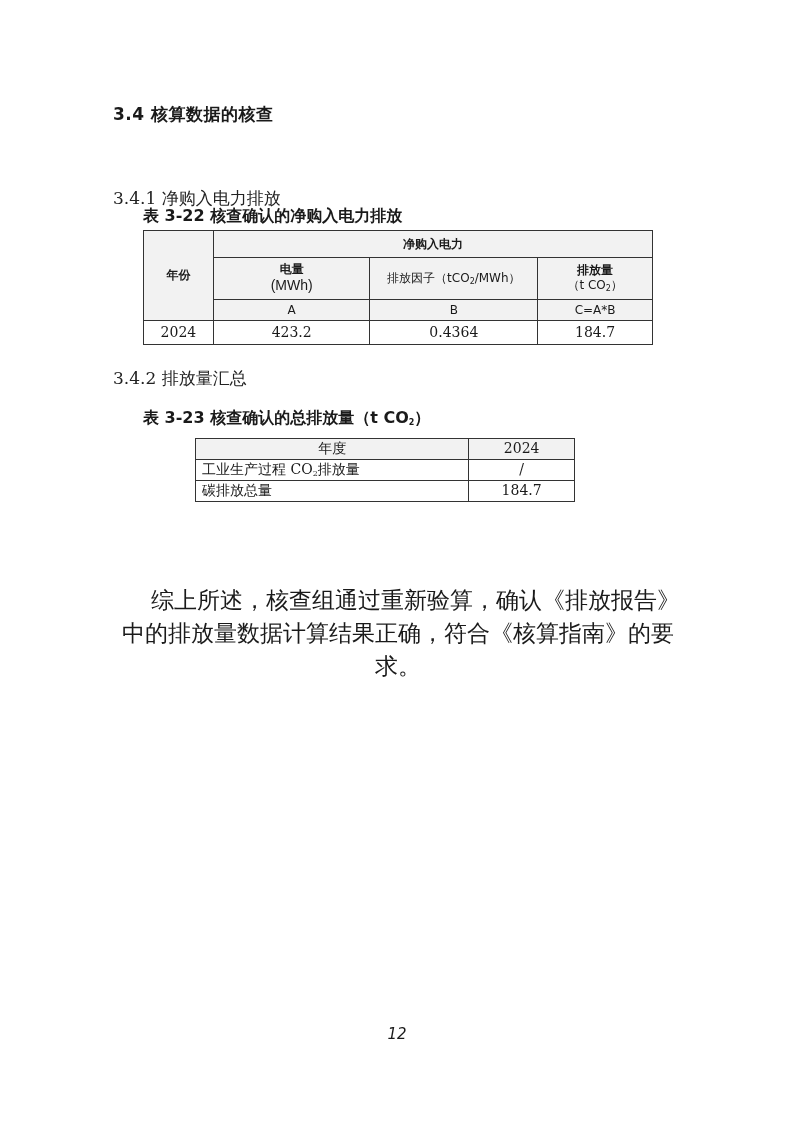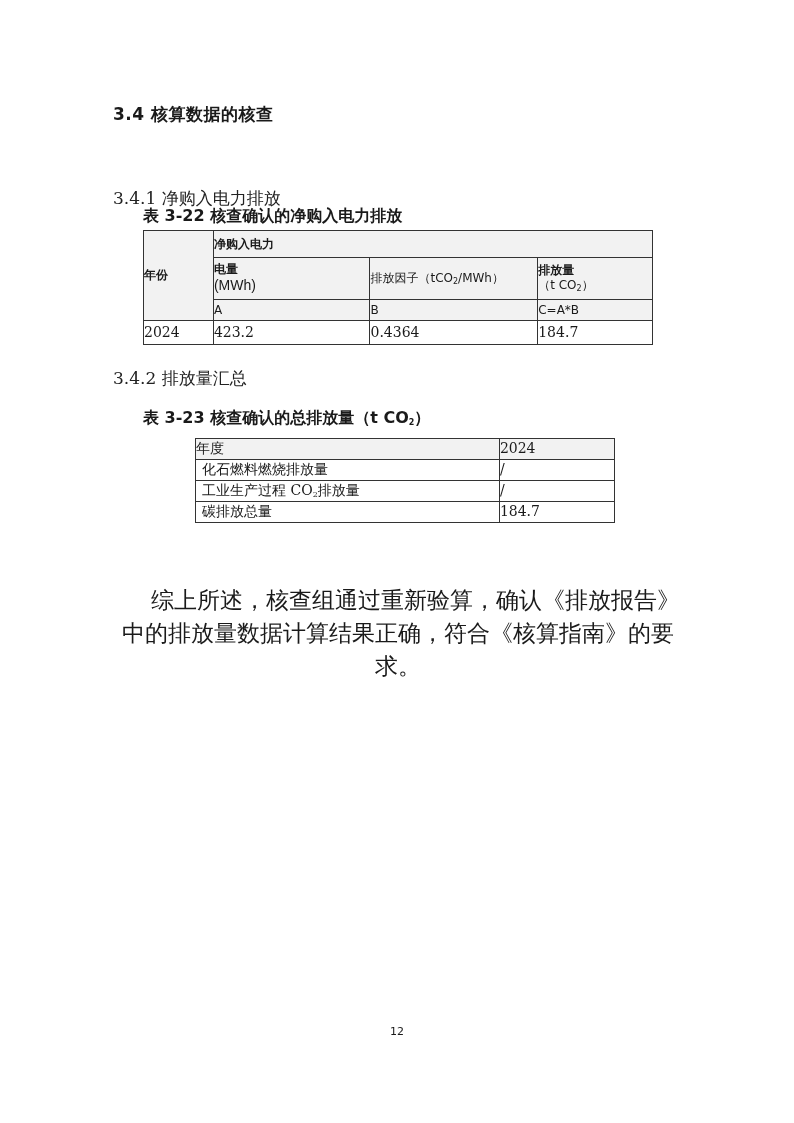--- a/index.html
+++ b/index.html
@@ -5,36 +5,36 @@
   html, body { margin: 0; padding: 0; background: #ffffff; }
   body { width: 794px; height: 1123px; position: relative; overflow: hidden;
          font-family: "DejaVu Serif", "Liberation Serif", serif; color: #1a1a1a; }
   .abs { position: absolute; text-align: center; }
   .h3 { left: 113px; top: 103px; font-size: 17px; font-weight: bold; letter-spacing: 0.5px;
         font-family: "DejaVu Sans", "Liberation Sans", sans-serif; }
   .h4 { font-size: 17px; font-family: "DejaVu Serif", "Liberation Serif", serif; color: #222; }
   .caption { font-size: 16px; font-weight: bold; text-align: left;
              font-family: "DejaVu Sans", "Liberation Sans", sans-serif; }
   table { border-collapse: collapse; position: absolute; }
-  td { border: 1px solid #333; padding: 0; line-height: 1.25; }
+  td { border: 1px solid #333; text-align: center; padding: 0; line-height: 1.25; }
   .t1 { left: 143px; top: 230px; width: 510px; font-size: 12px;
         font-family: "DejaVu Sans", "Liberation Sans", sans-serif; }
   .t1 .hd { background: #f2f2f2; }
   .t1 .val { font-family: "DejaVu Serif", "Liberation Serif", serif; font-size: 14px; }
-  .t2 { left: 195px; top: 438px; width: 420px; font-size: 14px;
+  .t2 { left: 195px; top: 438px; width: 380px; font-size: 14px;
         font-family: "DejaVu Serif", "Liberation Serif", serif; border-radius: 28px; }
   .t2 td { height: 20px; }
   .t2 .hd { background: #f2f2f2; }
   .t2 .lbl { text-align: left; padding-left: 6px; }
   sub { font-size: 8px; vertical-align: -2px; }
   .para { left: 113px; top: 584px; width: 570px; font-size: 23px; line-height: 33px;
           font-family: "DejaVu Serif", "Liberation Serif", serif; }
   .para p { margin: 0; text-indent: 35px; }
-  .pagenum { left: 0; width: 794px; top: 1025px; text-align: center; font-size: 11px;
-             font-family: "DejaVu Sans", "Liberation Sans", sans-serif; }
+  .pagenum { left: 0; width: 794px; top: 1025px; text-align: center; font-size: 15px;
+             font-family: "DejaVu Sans", "Liberation Sans", sans-serif; font-style: italic; }
 </style>
 </head>
 <body>
 
 <div class="abs h3">3.4 核算数据的核查</div>
 <div class="abs h4" style="left:113px; top:156px;margin-top:31px;">3.4.1 净购入电力排放</div>
 
 <div class="abs caption" style="left:143px; width:510px; top:206px;">表 3-22 核查确认的净购入电力排放</div>
 
 <table class="t1">
@@ -86,24 +86,20 @@
   <colgroup>
       <col style="width:293px">
       <col style="width:111px">
     </colgroup>
   <tbody>
       <tr>
     <td class="hd" style="font-family:'DejaVu Sans','Liberation Sans',sans-serif;">年度</td>
     <td class="hd">2024</td>
   </tr>
   <tr>
-    <td class="lbl">化石燃料燃烧排放量</td>
-    <td>/</td>
-  </tr>
-  <tr>
     <td class="lbl"><span>工业生产过程 CO</span><sub>2</sub><span>排放量</span></td>
     <td>/</td>
   </tr>
   <tr>
     <td class="lbl">碳排放总量</td>
     <td>184.7</td>
   </tr>
 </tbody>
   </table>
 

